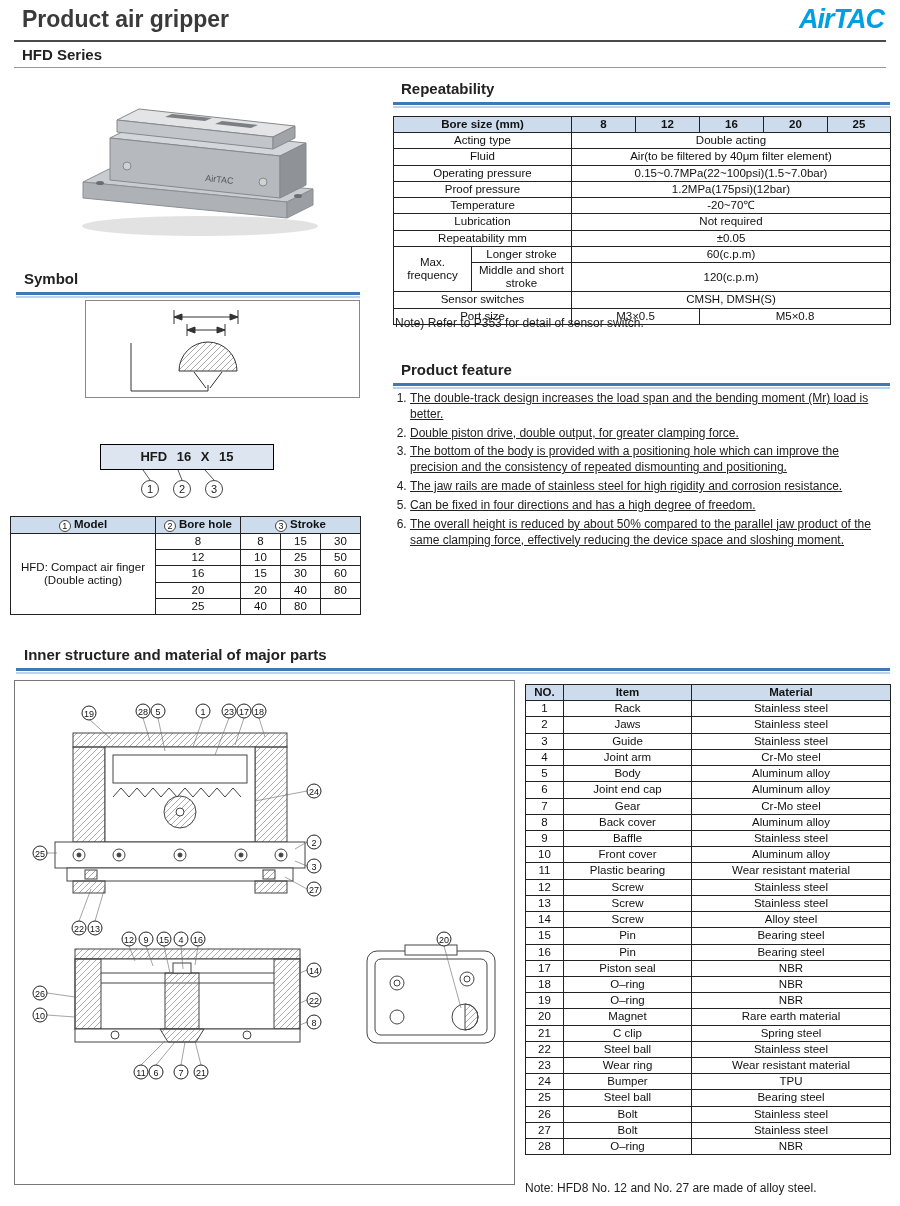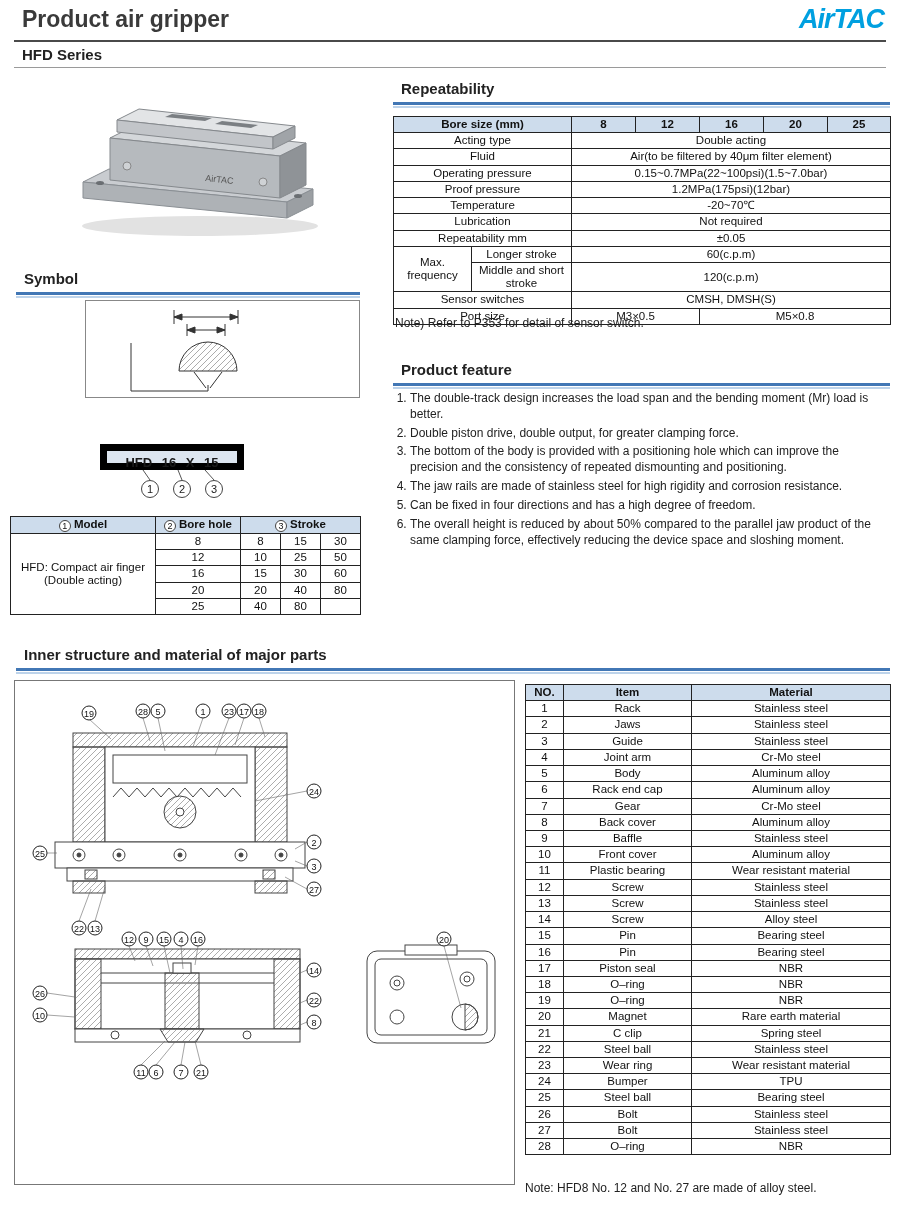--- a/index.html
+++ b/index.html
@@ -14,23 +14,23 @@
   .section-head { font-size:15px; font-weight:bold; color:#222; padding:0 0 5px 8px; border-bottom:3px solid #4277b5; }
   .section-sub { height:2px; background:#bdd3ea; margin-top:1px; }
   table.tbl { border-collapse:collapse; font-size:11.5px; color:#111; table-layout:fixed; }
   table.tbl td { border:1px solid #222; text-align:center; vertical-align:middle; padding:1px 2px; height:13px; line-height:1.15; }
   table.spec { width:497px; }
   .th { background:#cddcec; font-weight:bold; }
   table.ord { width:350px; }
   table.ord td { height:15px; }
   table.ord .hrow td { background:#cddcec; font-weight:bold; height:16px; }
   .circ { display:inline-block; width:12px; height:12px; border:1px solid #444; border-radius:50%; font-size:9px; line-height:11px; text-align:center; background:#fff; margin-right:3px; vertical-align:-1px; font-weight:normal; }
-  .codebox { width:144px; height:26px; background:#dde6f0; border:7px solid #000000; font-size:13px; font-weight:bold; text-align:center; line-height:24px; word-spacing:6px; }
+  .codebox { width:174px; height:26px; background:#dde6f0; border:1px solid #000000; font-size:13px; font-weight:bold; text-align:center; line-height:24px; word-spacing:6px; }
   .marker { position:absolute; width:18px; height:18px; border:1px solid #444; border-radius:50%; text-align:center; line-height:17px; font-size:11px; background:#fff; }
-  .features { list-style:decimal outside; padding-left:17px; font-size:12px; color:#222; width:497px; }
+  .features { list-style:decimal outside; padding-left:17px; font-size:12px; color:#222; width:497px;text-decoration:underline; }
   .features li { margin-bottom:3px; line-height:1.32; }
   .note-text { font-size:12px; color:#222; }
   .symbol-box { width:275px; height:98px; border:1px solid #888; background:#fff; }
   .draw-box { width:501px; height:505px; border:1px solid #777; background:#fff; }
   table.mat { width:365px; }
   table.mat td { height:15px; padding:1px 3px; }
   table.mat .hrow td { background:#cddcec; font-weight:bold; }
   .callout { position:absolute; width:15px; height:15px; border:1px solid #222; border-radius:50%; background:#fff; font-size:9px; display:flex; align-items:center; justify-content:center; transform:translate(-50%,-50%); color:#111; }
 </style>
 </head>
@@ -442,21 +442,21 @@
         </tr>
 
         <tr>
           <td>5</td>
           <td>Body</td>
           <td>Aluminum alloy</td>
         </tr>
 
         <tr>
           <td>6</td>
-          <td>Rack end cap</td>
+          <td>Joint end cap</td>
           <td>Aluminum alloy</td>
         </tr>
 
         <tr>
           <td>7</td>
           <td>Gear</td>
           <td>Cr-Mo steel</td>
         </tr>
 
         <tr>

